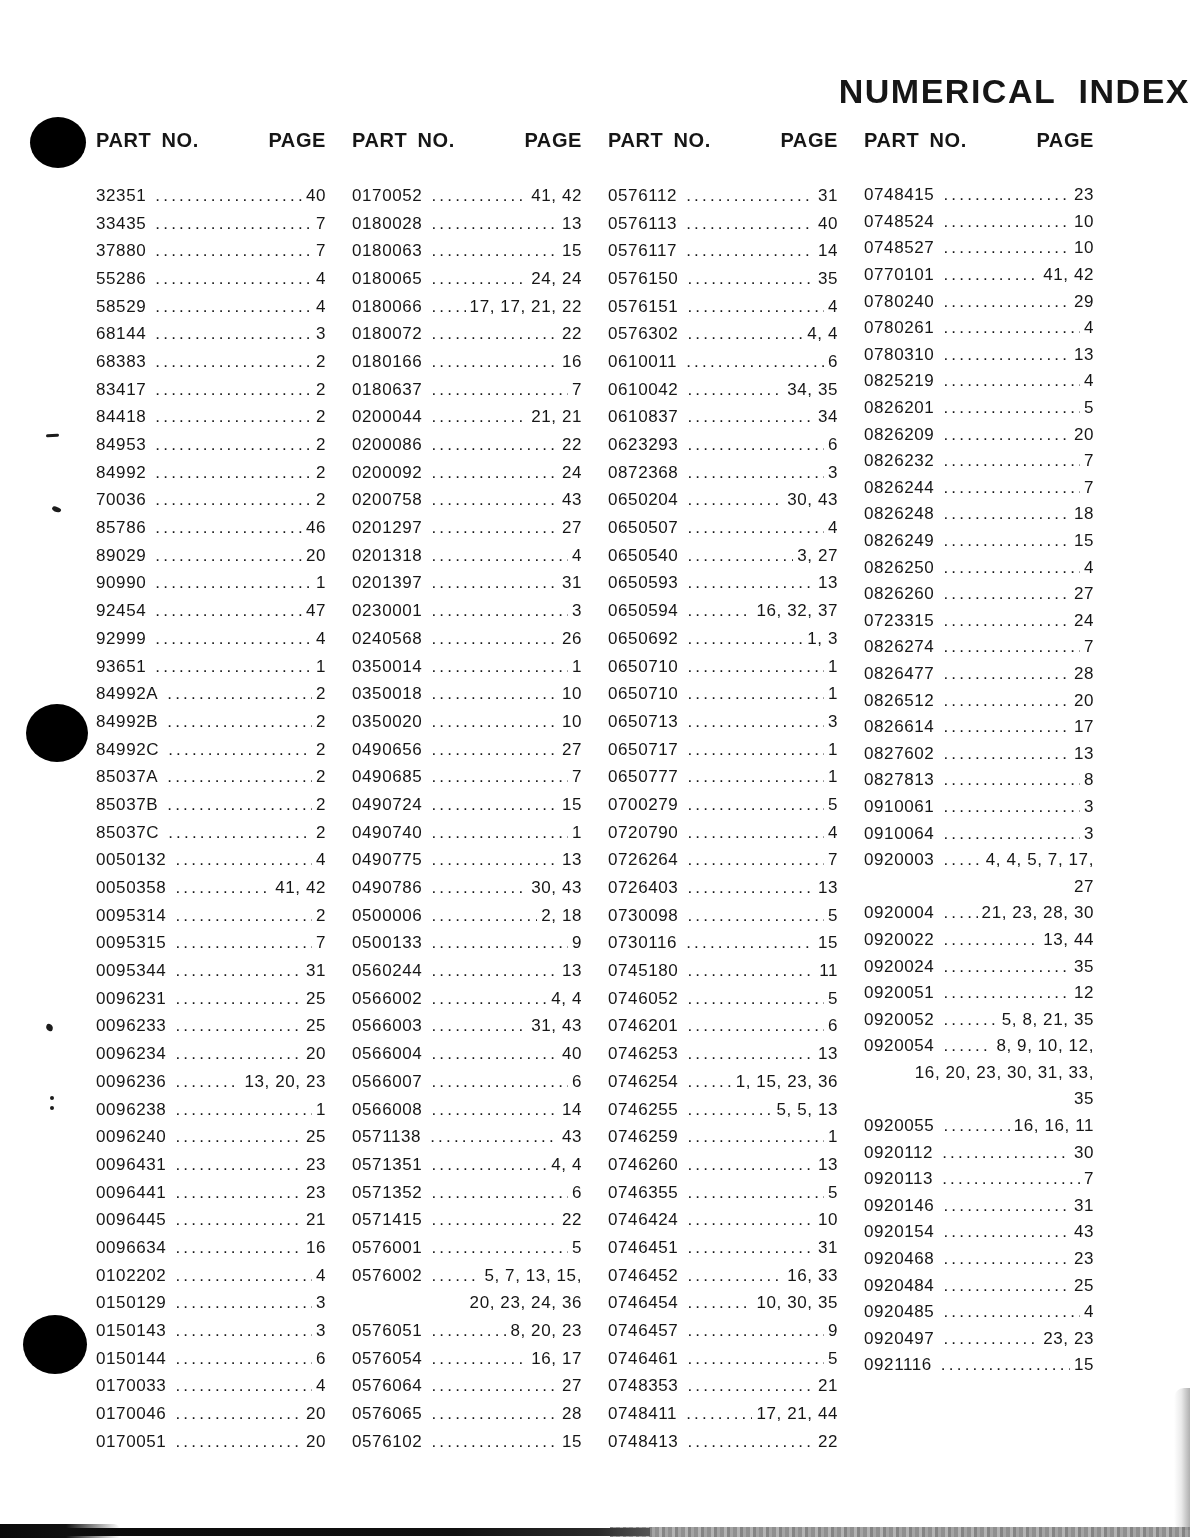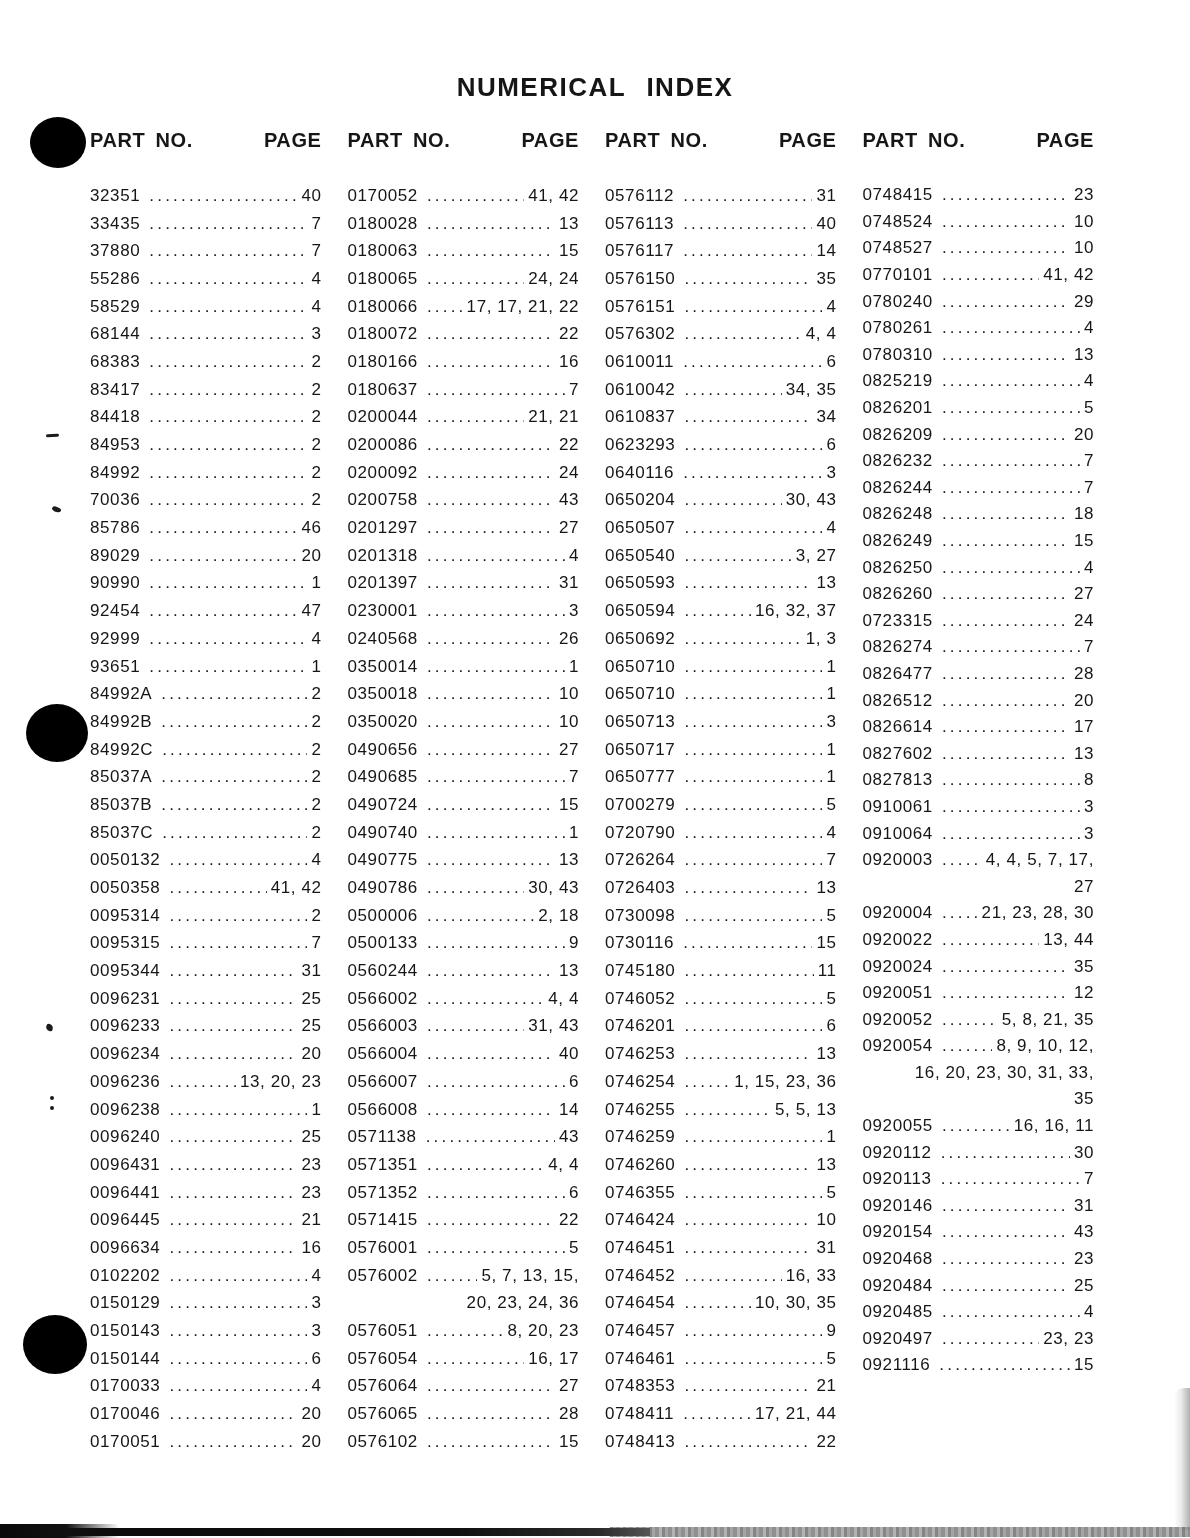--- a/index.html
+++ b/index.html
@@ -13,30 +13,30 @@
     position: relative;
     overflow: hidden;
     font-family: "Liberation Sans", sans-serif;
     color: #161616;
   }
   .page-title {
     position: absolute;
     top: 72px;
     left: 0;
     width: 100%;
-    text-align: center;
-    font-size: 26px;
+    text-align: right;
+    font-size: 34px;
     font-weight: bold;
     letter-spacing: 1.5px;
     word-spacing: 12px;
   }
   .index {
     position: absolute;
     top: 128px;
-    left: 90px;
+    left: 96px;
     right: 96px;
     display: flex;
     gap: 26px;
   }
   .column { flex: 1 1 0; min-width: 0; }
   .col-header {
     display: flex;
     justify-content: space-between;
     font-size: 20px;
     font-weight: bold;
@@ -848,21 +848,21 @@
         </div>
         <div class="entry">
           <div class="line">
             <span class="part">0623293</span>
             <span class="leader"></span>
             <span class="pages">6</span>
           </div>
         </div>
         <div class="entry">
           <div class="line">
-            <span class="part">0640116</span>
+            <span class="part">0872368</span>
             <span class="leader"></span>
             <span class="pages">3</span>
           </div>
         </div>
         <div class="entry">
           <div class="line">
             <span class="part">0650204</span>
             <span class="leader"></span>
             <span class="pages">30, 43</span>
           </div>

